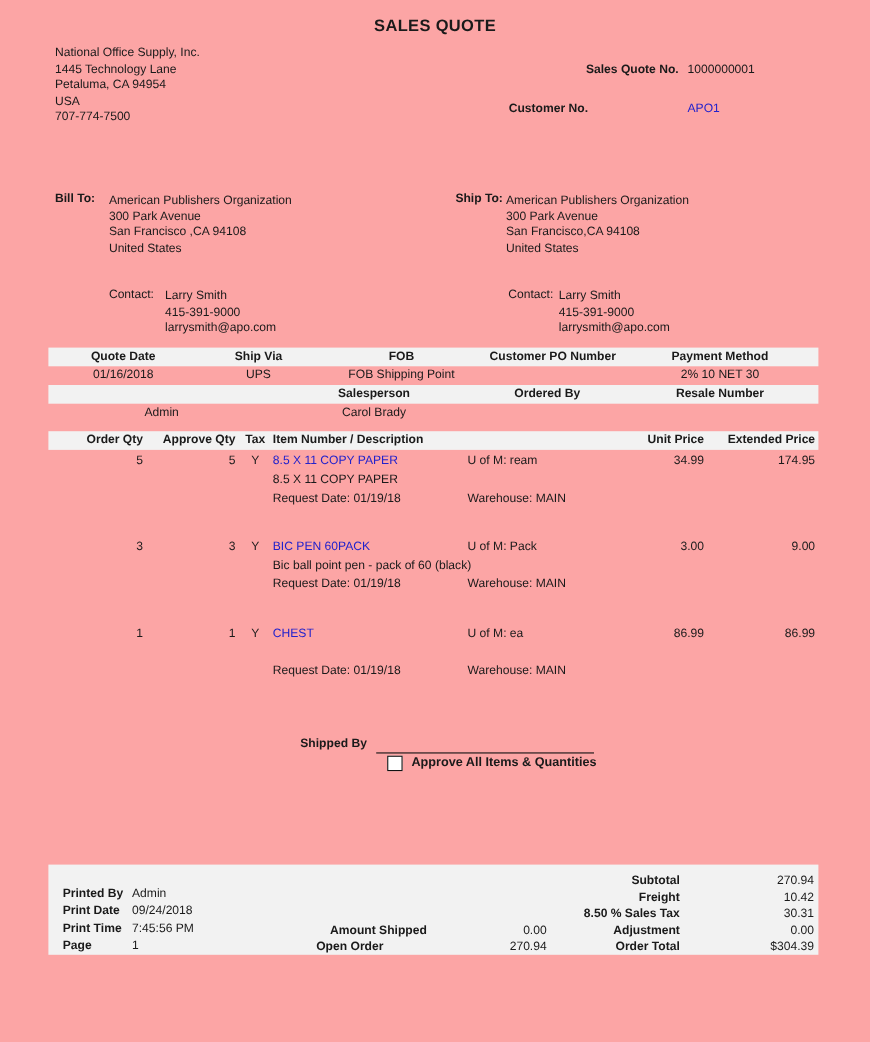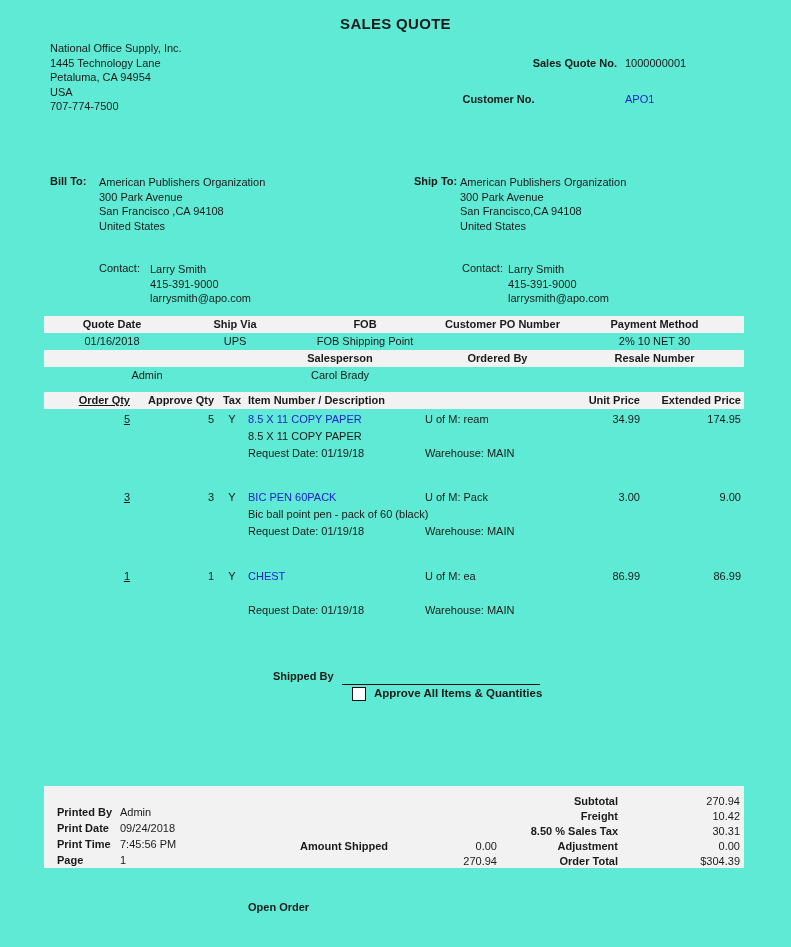--- a/index.html
+++ b/index.html
@@ -1,26 +1,26 @@
 <!DOCTYPE html>
 <html style="--blue: #2222cc; --band: #f2f2f2;"><head>
 <meta charset="utf-8">
 <style>
   html,body{margin:0;padding:0;background:#fff;}
   body{font-family:"Liberation Sans", sans-serif; font-size:11px; color:#1a1a1a;}
-  .page{position:relative; width:791px; height:947px; background:#5eead4; overflow:hidden;}
+  .page{position:relative; width:791px; height:947px; background:#fca5a5; overflow:hidden;}
   .abs{position:absolute;}
   .b{font-weight:700;}
   .blue{color:var(--blue,#2222cc);}
   .band{background:var(--band,#f2f2f2);}
   .row{position:absolute; height:17px; line-height:17px;}
   .row > span{position:absolute; top:0; text-align:center; white-space:nowrap;}
   .iline{position:absolute; left:0; width:791px; height:15px; line-height:15px;}
   .iline > span{position:absolute; top:0; white-space:nowrap;}
-  .co{left:44px;  width:86px;  text-align:right;text-decoration:underline;}
+  .co{left:44px;  width:86px;  text-align:right;}
   .ca{left:140px; width:74px;  text-align:right;}
   .ct{left:220px; width:24px;  text-align:center;}
   .ci{left:248px;}
   .cu{left:425px;}
   .cp{left:556px; width:84px;  text-align:right;}
   .cx{left:651px; width:90px;  text-align:right;}
   .addr div{line-height:14.6px; white-space:nowrap;}
   .fspan{position:absolute; height:14px; line-height:14px; white-space:nowrap;}
 </style>
 </head>
@@ -173,21 +173,21 @@
   <span class="fspan" style="left:120px;top:805px">Admin</span>
   <span class="fspan b" style="left:57px;top:821px">Print Date</span>
   <span class="fspan" style="left:120px;top:821px">09/24/2018</span>
   <span class="fspan b" style="left:57px;top:837px">Print Time</span>
   <span class="fspan" style="left:120px;top:837px">7:45:56 PM</span>
   <span class="fspan b" style="left:57px;top:853px">Page</span>
   <span class="fspan" style="left:120px;top:853px">1</span>
 
   <span class="fspan b" style="left:248px;top:839px;width:140px;text-align:right">Amount Shipped</span>
   <span class="fspan" style="left:420px;top:839px;width:77px;text-align:right">0.00</span>
-  <span class="fspan b" style="left:248px;top:900px;width:140px;text-align:left">Open Order</span>
+  <span class="fspan b" style="left:248px;top:854px;width:140px;text-align:center">Open Order</span>
   <span class="fspan" style="left:420px;top:854px;width:77px;text-align:right">270.94</span>
 
   <span class="fspan b" style="left:450px;top:794px;width:168px;text-align:right">Subtotal</span>
   <span class="fspan" style="left:640px;top:794px;width:100px;text-align:right">270.94</span>
   <span class="fspan b" style="left:450px;top:809px;width:168px;text-align:right">Freight</span>
   <span class="fspan" style="left:640px;top:809px;width:100px;text-align:right">10.42</span>
   <span class="fspan b" style="left:450px;top:824px;width:168px;text-align:right">8.50 % Sales Tax</span>
   <span class="fspan" style="left:640px;top:824px;width:100px;text-align:right">30.31</span>
   <span class="fspan b" style="left:450px;top:839px;width:168px;text-align:right">Adjustment</span>
   <span class="fspan" style="left:640px;top:839px;width:100px;text-align:right">0.00</span>

